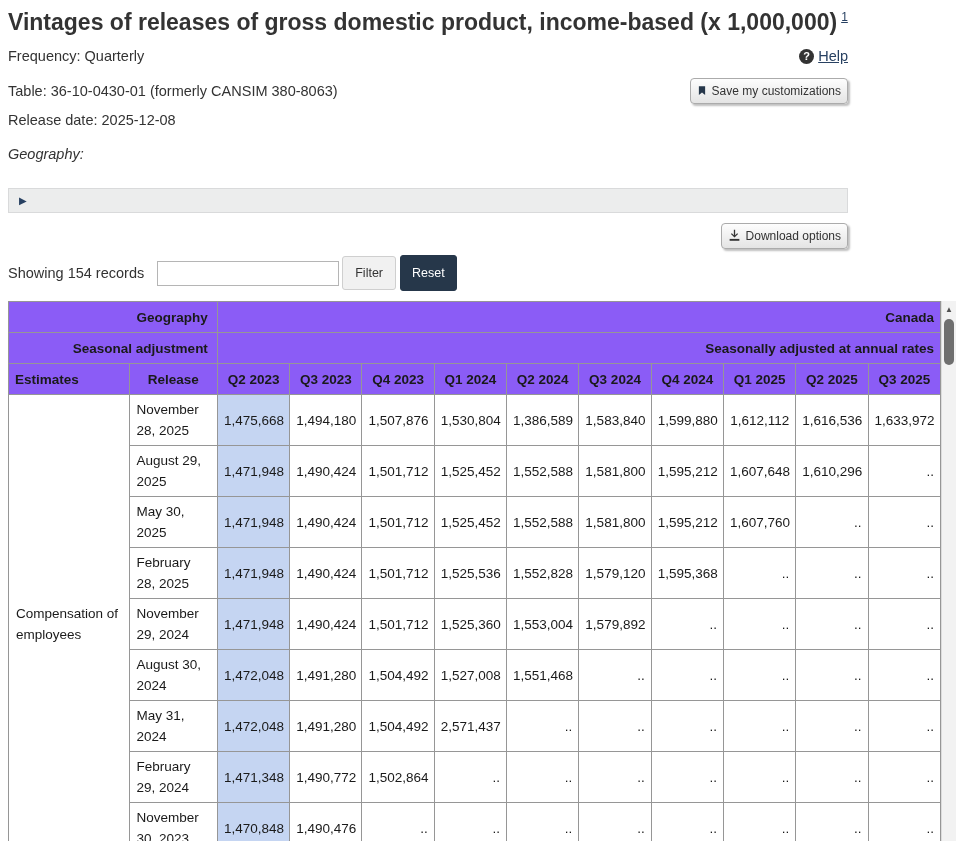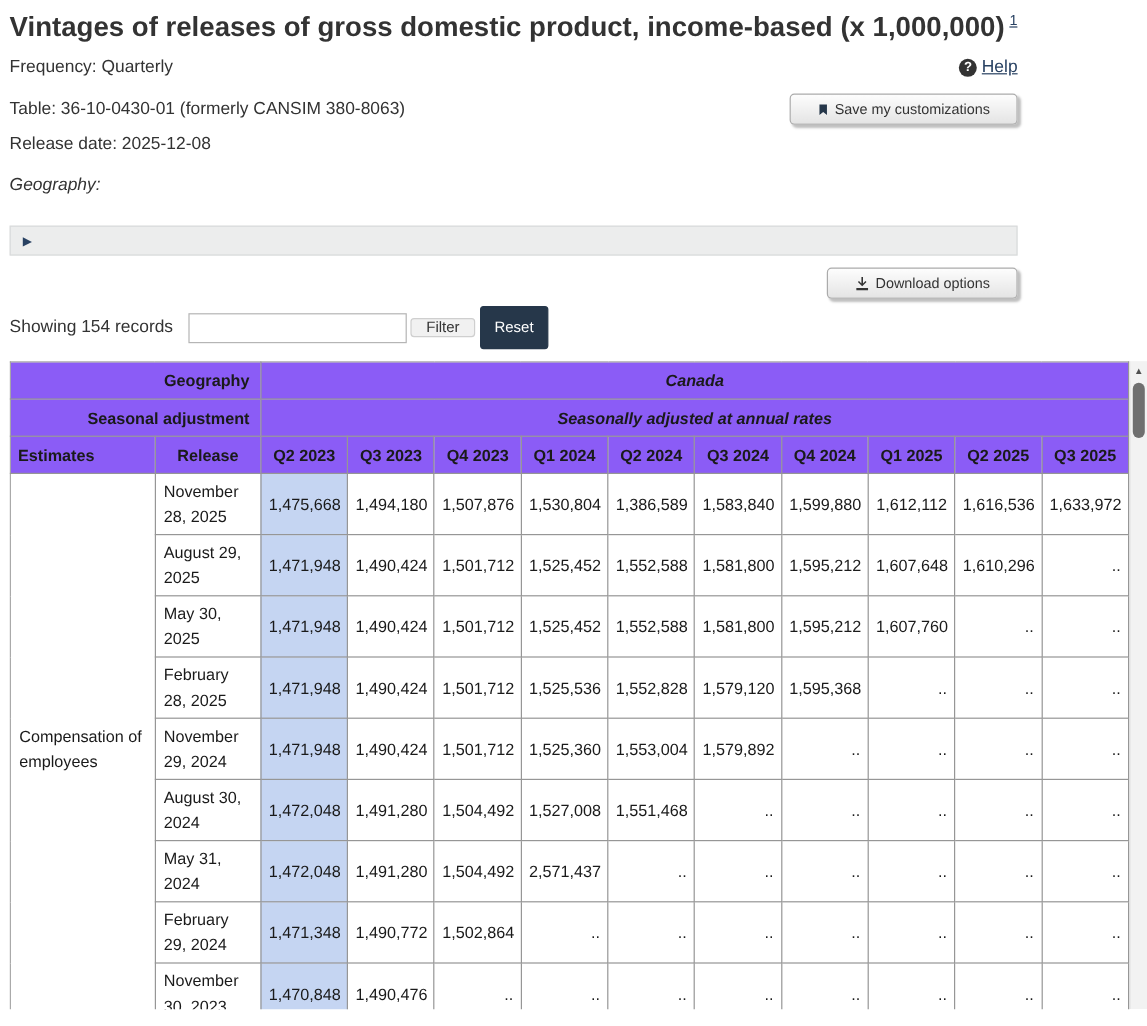--- a/index.html
+++ b/index.html
@@ -36,22 +36,22 @@
     background: #333; color: #fff; font-size: 11px; font-weight: bold;
     display: inline-flex; align-items: center; justify-content: center;
   }
   .help-text { text-decoration: underline; }
 
   .grey-btn {
     font-family: "Liberation Sans", sans-serif;
     font-size: 12px; color: #333;
     background: linear-gradient(#fdfdfd, #e4e4e4);
     border: 1px solid #ababab; border-radius: 4px;
-    padding: 5px 22px; cursor: pointer;
-    display: inline-flex; align-items: center; gap: 5px;
+    padding: 5px 6px; cursor: pointer;
+    display: inline-flex; gap: 5px;
     box-shadow: 2px 2px 2px rgba(0,0,0,0.25);
   }
   .btn-icon { display: inline-block; }
 
   .customize-bar {
     margin-top: 26px; width: 840px; height: 25px;
     background: #eceded; border: 1px solid #d9dadb;
     display: flex; align-items: center; gap: 8px;
     padding: 0 10px; font-size: 14.5px; color: #284162; cursor: pointer;
   }
@@ -60,36 +60,36 @@
   .download-row { margin-top: 10px; width: 840px; display: flex; justify-content: flex-end; }
 
   .filter-row { margin-top: 6px; display: flex; align-items: center; width: 840px; }
   .showing { font-size: 14.5px; }
   .filter-input {
     margin-left: 13px; width: 182px; height: 25px;
     border: 1px solid #b5b5b5; background: #fff; padding: 0 6px;
     font-family: "Liberation Sans", sans-serif; font-size: 13px;
   }
   .filter-btn {
-    margin-left: 3px; height: 16px; padding: 0 12px;
+    margin-left: 3px; height: 34px; padding: 0 12px;
     font-family: "Liberation Sans", sans-serif; font-size: 12.5px; color: #333;
     background: #f1f1f1; border: 1px solid #cfcfcf; border-radius: 3px; cursor: pointer;
   }
   .reset-btn {
     margin-left: 4px; height: 36px; padding: 0 11px;
     font-family: "Liberation Sans", sans-serif; font-size: 12.5px; color: #fff;
     background: #26374a; border: 1px solid #26374a; border-radius: 3px; cursor: pointer;
   }
 
   .table-region { position: relative; margin: 10px 0 0 8px; width: 948px; height: 540px; overflow: hidden; }
   table { border-collapse: collapse; table-layout: fixed; width: 933px; font-size: 13.5px; color: #1a1a1a; }
   th, td { border: 1px solid #969696; }
   thead th { background: #8b5cf6; font-weight: bold; padding: 6px 6px; height: 31px; }
   .label-right { text-align: right; padding-right: 9px; }
-  .span-center { text-align: center; font-style: italic; }
+  .span-center { text-align: right; }
   .estimates-h { text-align: left; }
   .release-h, .col-quarter { }
   tbody td { background: #fff; }
   .estimate-cell { vertical-align: middle; padding: 5px 7px; line-height: 21px; }
   .release-cell { padding: 4px 7px; line-height: 21px; vertical-align: middle; height: 50px; }
   .value-cell { text-align: right; padding: 4px 6px; vertical-align: middle; }
   .value-cell.highlight { background: #c5d5f2; }
 
   .scrollbar {
     position: absolute; top: 0; right: 0; width: 15px; height: 100%;

